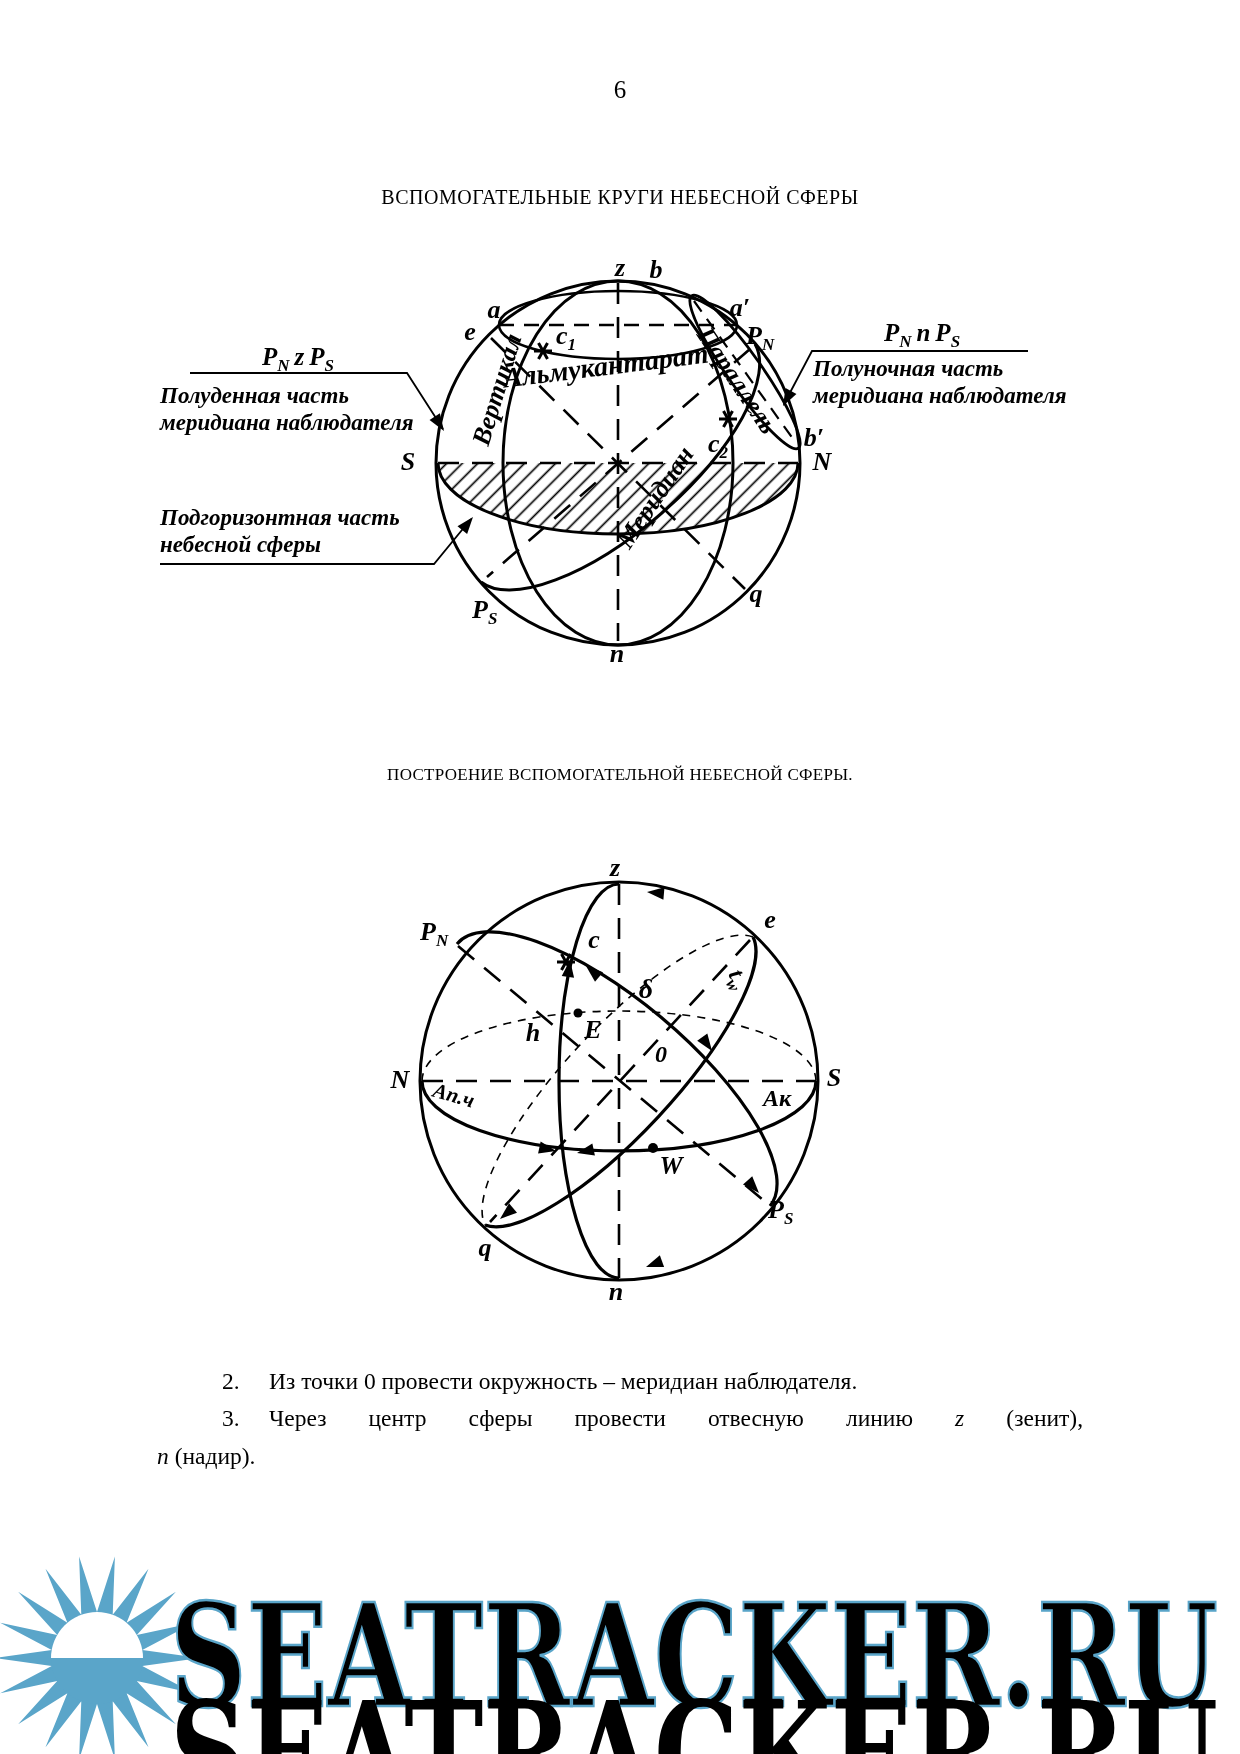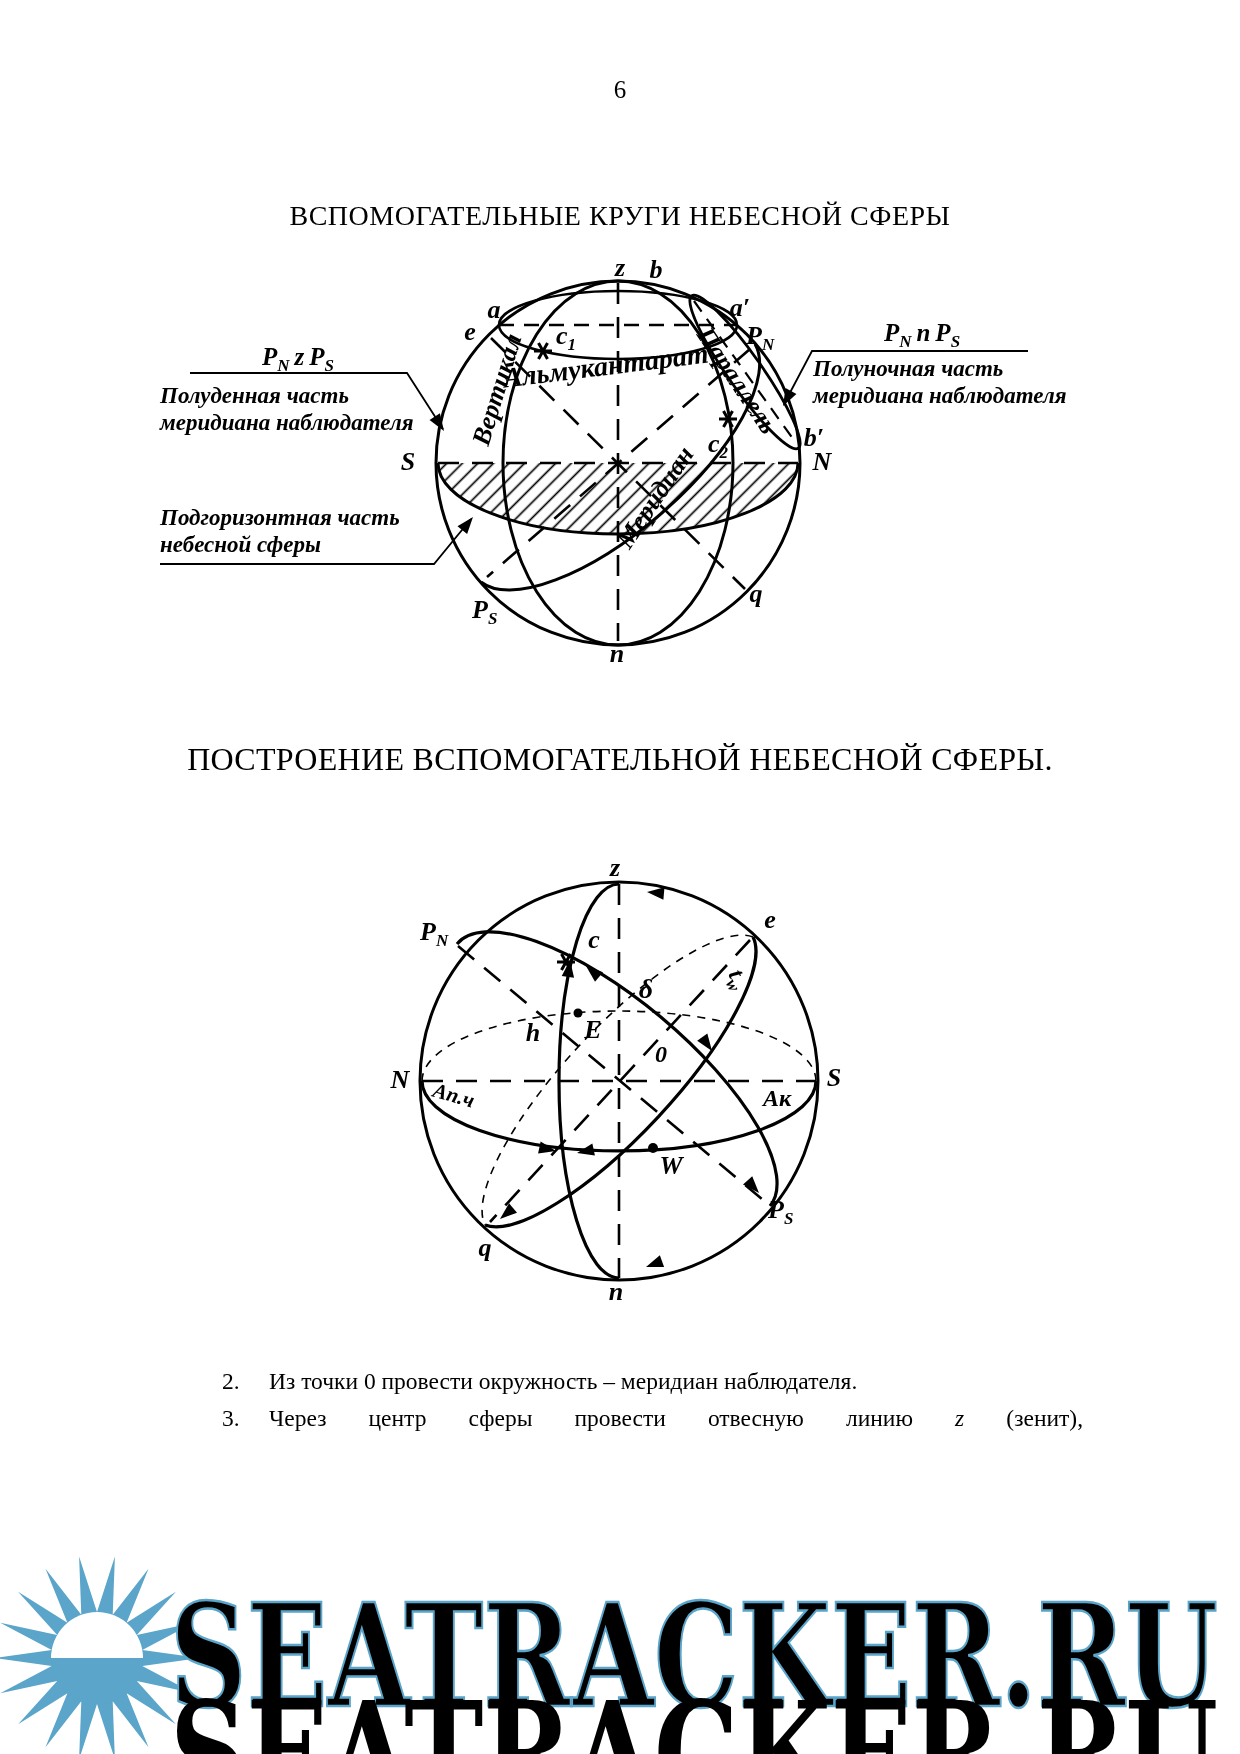--- a/index.html
+++ b/index.html
@@ -1,22 +1,22 @@
 <!DOCTYPE html>
 <html><head>
 <meta charset="utf-8">
 <style>
   html,body{margin:0;padding:0}
   body{width:1240px;height:1754px;position:relative;background:#fff;color:#000;
        font-family:"Liberation Serif",serif;overflow:hidden}
   .abs{position:absolute}
   .center{left:0;right:0;text-align:center}
   .pagenum{top:76px;font-size:25px}
-  .h1{top:200px;font-size:28px;letter-spacing:.5px}
-  .h2{top:740px;font-size:32px;line-height:38px;letter-spacing:.3px}
+  .h1{top:186px;font-size:20px;letter-spacing:.5px}
+  .h2{top:756px;font-size:17px;line-height:38px;letter-spacing:.3px}
   .list{top:1363px;left:157px;width:926px;font-size:23.5px;line-height:37.3px}
   .li{white-space:normal}
   .ind{padding-left:65px}
   .jl{text-align:justify;text-align-last:justify}
   .num{display:inline-block;min-width:47px}
   .li i{font-style:italic}
   svg{position:absolute;left:0}
   svg text{font-family:"Liberation Serif",serif;fill:#000}
   .pt{font-weight:bold;font-style:italic;font-size:26px}
   .pt2{font-weight:bold;font-style:italic;font-size:24px}
@@ -160,20 +160,21 @@
   <text class="pt" x="671" y="1174" text-anchor="middle">W</text>
   <text transform="translate(452,1102) rotate(16)" text-anchor="middle" style="font-weight:bold;font-style:italic;font-size:21px">Ап.ч</text>
   <text class="pt" x="485" y="1256" text-anchor="middle">q</text>
   <text x="768" y="1218"><tspan class="pt">P</tspan><tspan class="sub" dy="6">S</tspan></text>
   <text class="pt" x="616" y="1300" text-anchor="middle">n</text>
 </svg>
 
 <div class="abs list">
   <div class="li ind"><span class="num">2.</span><span>Из точки 0 провести окружность – меридиан наблюдателя.</span></div>
   <div class="li ind jl"><span class="num">3.</span><span>Через центр сферы провести отвесную линию</span> <i>z</i> <span>(зенит),</span></div>
+  <div class="li"><i>n</i> <span>(надир).</span></div>
 </div>
 
 <svg style="top:1554px" width="1240" height="200" viewBox="0 0 1240 200">
   <defs>
     <linearGradient id="wmg" x1="0" y1="0" x2="0" y2="1">
       <stop offset="0" stop-color="#ffffff"></stop>
       <stop offset="0.52" stop-color="#ffffff"></stop>
       <stop offset="0.52" stop-color="#5aa5c9"></stop>
       <stop offset="1" stop-color="#5aa5c9"></stop>
     </linearGradient>

